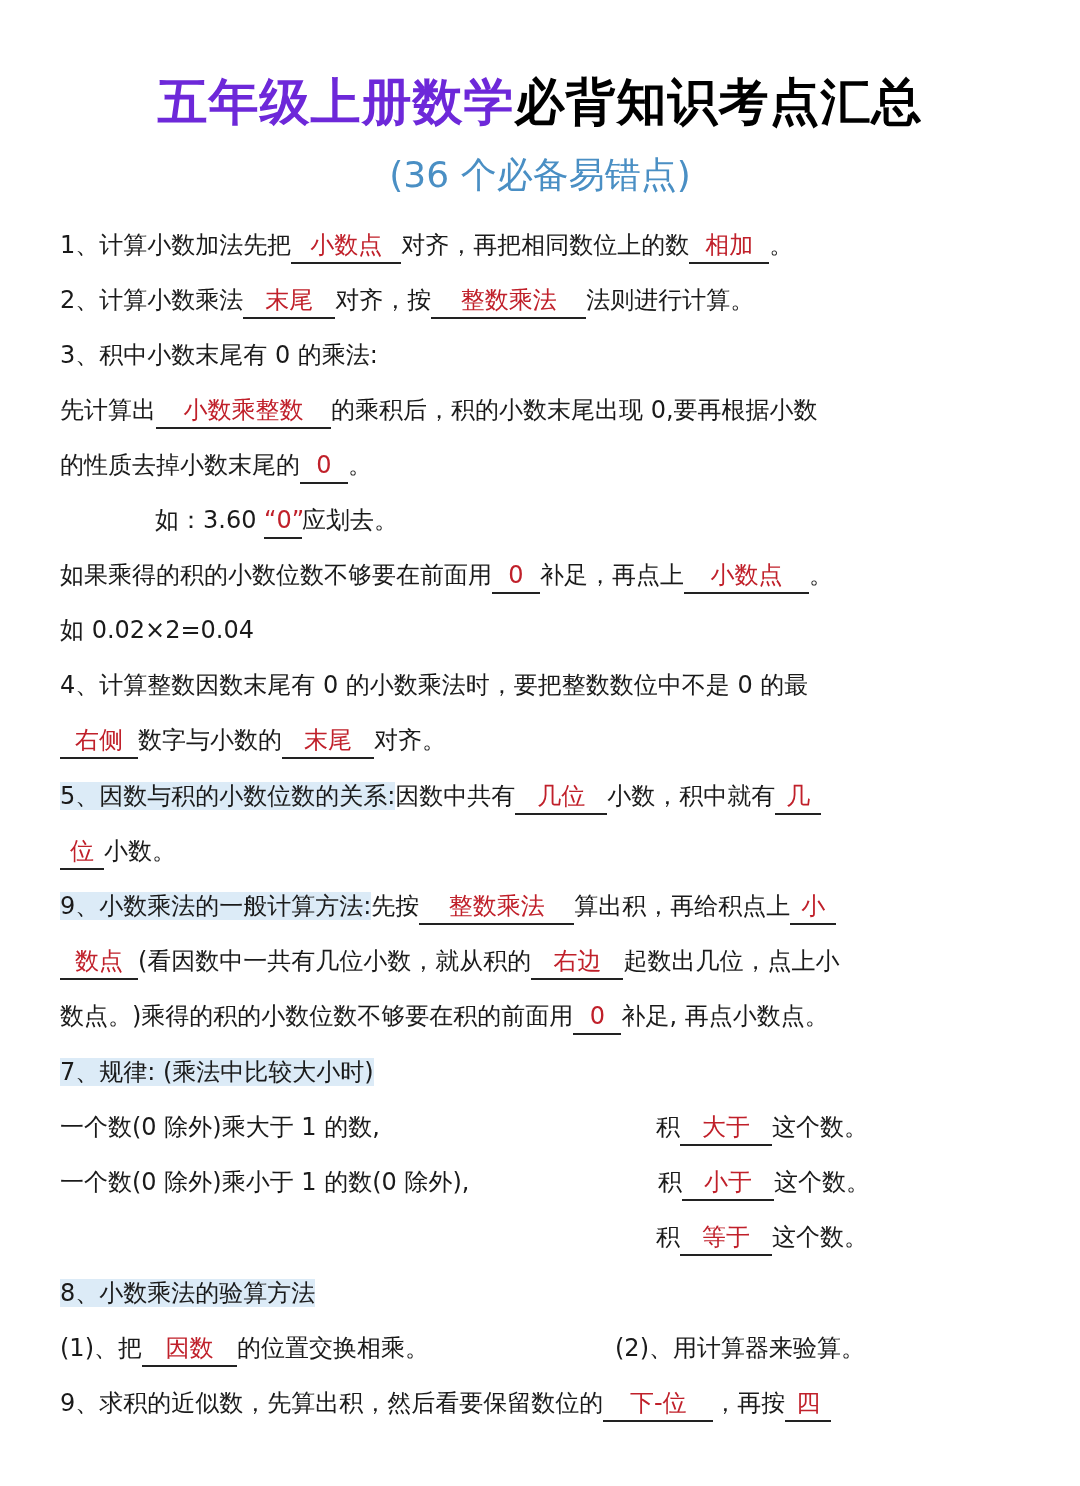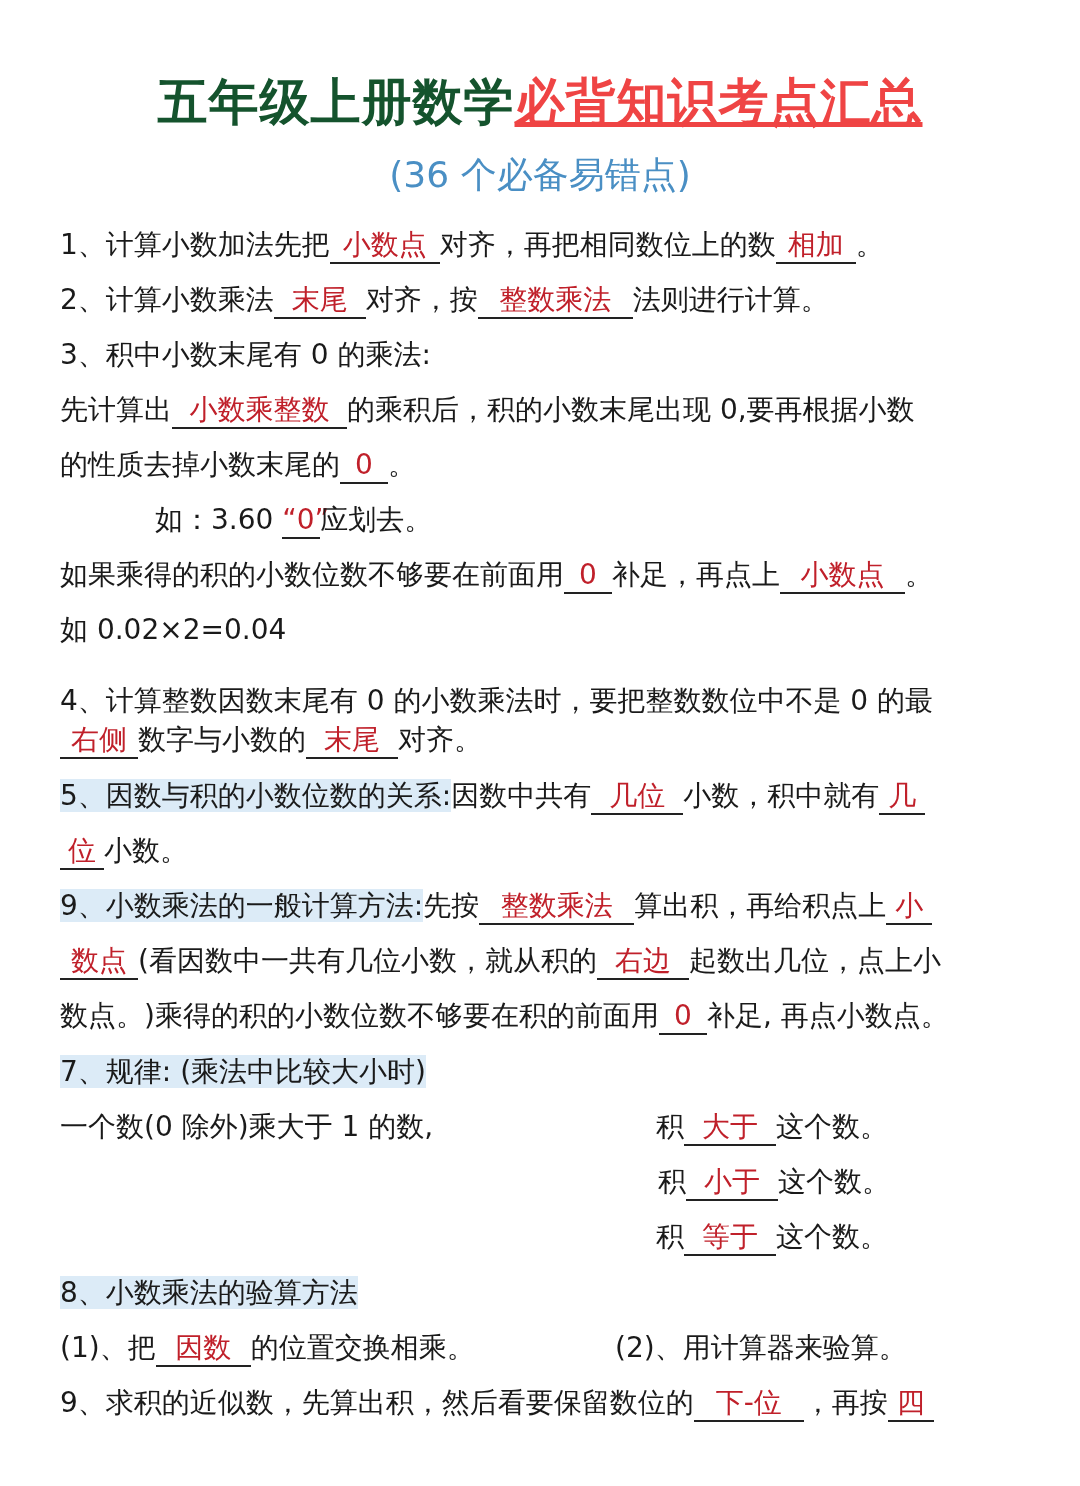--- a/index.html
+++ b/index.html
@@ -5,28 +5,28 @@
     html, body { margin: 0; padding: 0; }
     body {
       width: 1080px; height: 1486px; background: #ffffff; overflow: hidden;
       font-family: "DejaVu Sans", "Liberation Sans", sans-serif; color: #111;
       position: relative;
     }
     .title {
       position: absolute; left: 0; top: 72px; width: 1080px; text-align: center;
       font-size: 50px; font-weight: bold; letter-spacing: 1px; line-height: 60px;
     }
-    .title .black { color: #14532d; margin-top: 30px; }
-    .title .red { color: #ef4444; text-decoration: underline; }
+    .title .black { color: #6d28d9; margin-top: 30px; }
+    .title .red { color: #000000; }
     .subtitle {
       position: absolute; left: 0; top: 150px; width: 1080px; text-align: center;
       font-size: 36px; color: #4a8fc4; line-height: 50px;
     }
     .line {
-      position: absolute; left: 60px; font-size: 28px; line-height: 40px;
+      position: absolute; left: 60px; font-size: 24px; line-height: 40px;
       white-space: nowrap; color: #1a1a1a;
     }
     .blank {
       display: inline-block; border-bottom: 2px solid #222; color: #c0202a;
       line-height: 34px; text-align: center;
     }
     .hl { background: #dcebf7; }
   </style>
 </head>
 <body>
@@ -47,21 +47,21 @@
 <div class="line" style="top:445px">
   <span>的性质去掉小数末尾的</span><span class="blank" style="width:48px">0</span><span>。</span>
 </div>
 <div class="line" style="top:500px; left:155px">
   <span>如：3.60 </span><span class="blank" style="width:38px">“0”</span><span>应划去。</span>
 </div>
 <div class="line" style="top:555px">
   <span>如果乘得的积的小数位数不够要在前面用</span><span class="blank" style="width:48px">0</span><span>补足，再点上</span><span class="blank" style="width:125px">小数点</span><span>。</span>
 </div>
 <div class="line" style="top:610px">如 0.02×2=0.04</div>
-<div class="line" style="top:681px">4、计算整数因数末尾有 0 的小数乘法时，要把整数数位中不是 0 的最</div>
+<div class="line" style="top:665px">4、计算整数因数末尾有 0 的小数乘法时，要把整数数位中不是 0 的最</div>
 <div class="line" style="top:720px">
   <span class="blank" style="width:78px">右侧</span><span>数字与小数的</span><span class="blank" style="width:92px">末尾</span><span>对齐。</span>
 </div>
 <div class="line" style="top:776px">
   <span class="hl">5、因数与积的小数位数的关系:</span><span>因数中共有</span><span class="blank" style="width:92px">几位</span><span>小数，积中就有</span><span class="blank" style="width:46px">几</span>
 </div>
 <div class="line" style="top:831px">
   <span class="blank" style="width:44px">位</span><span>小数。</span>
 </div>
 <div class="line" style="top:886px">
@@ -74,20 +74,21 @@
   <span>数点。)乘得的积的小数位数不够要在积的前面用</span><span class="blank" style="width:48px">0</span><span>补足, 再点小数点。</span>
 </div>
 <div class="line" style="top:1052px">
   <span class="hl">7、规律: (乘法中比较大小时)</span>
 </div>
 <div class="line" style="top:1107px">
   <span>一个数(0 除外)乘大于 1 的数,</span>
   <span style="position:absolute; left:596px"><span>积</span><span class="blank" style="width:92px">大于</span><span>这个数。</span></span>
 </div>
 <div class="line" style="top:1162px">
+  <span>一个数(0 除外)乘小于 1 的数(0 除外),</span>
   <span style="position:absolute; left:598px"><span>积</span><span class="blank" style="width:92px">小于</span><span>这个数。</span></span>
 </div>
 <div class="line" style="top:1217px">
   <span style="position:absolute; left:596px"><span>积</span><span class="blank" style="width:92px">等于</span><span>这个数。</span></span>
 </div>
 <div class="line" style="top:1273px">
   <span class="hl">8、小数乘法的验算方法</span>
 </div>
 <div class="line" style="top:1328px">
   <span>(1)、把</span><span class="blank" style="width:95px">因数</span><span>的位置交换相乘。</span>

